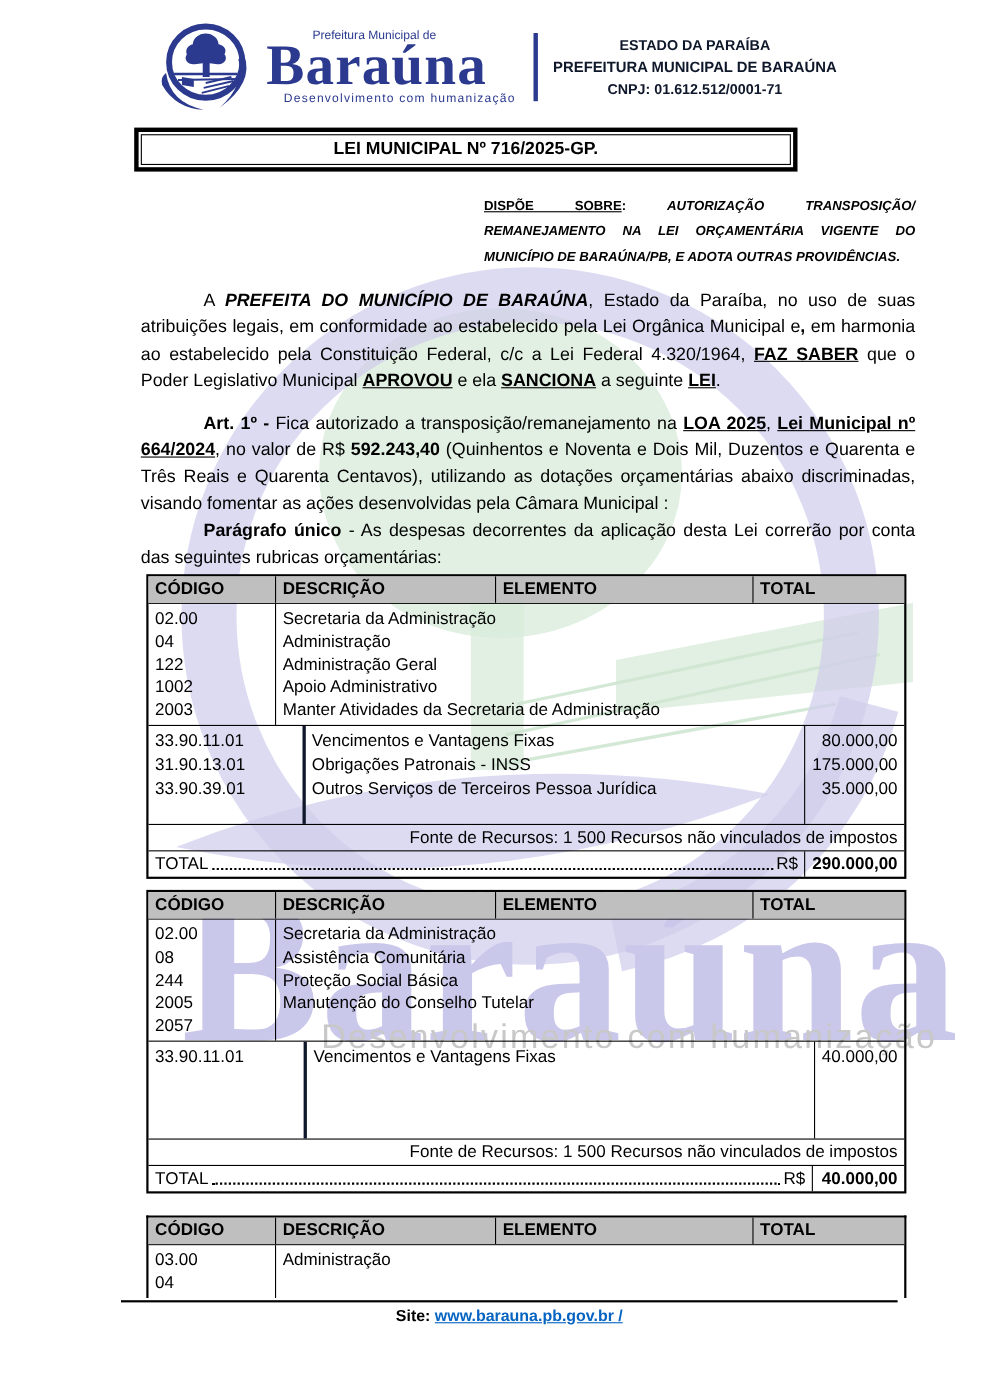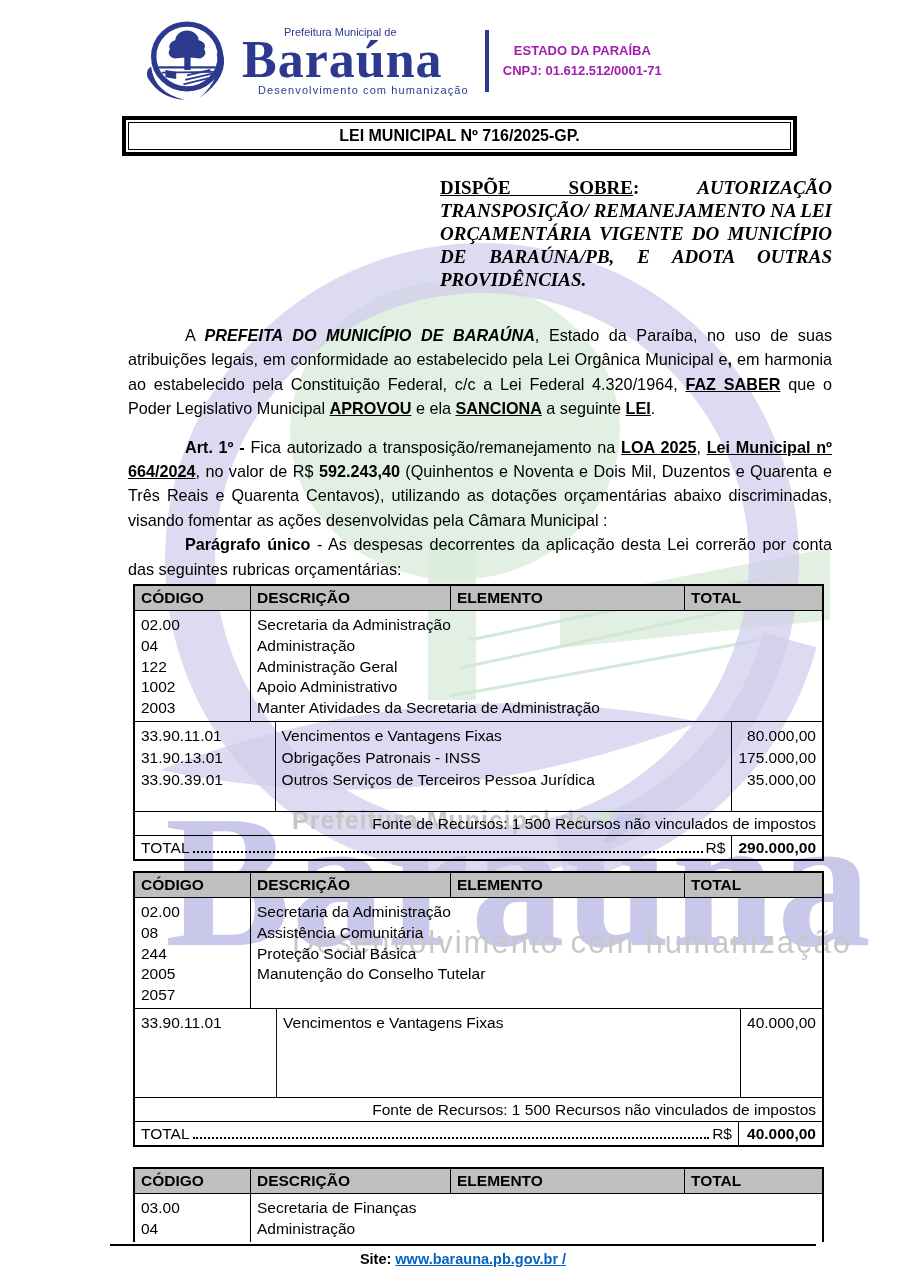--- a/index.html
+++ b/index.html
@@ -17,50 +17,50 @@
   .wm-text-bottom { position:absolute; left:292px; top:925px; font-size:31px; color:#c8c8c8; letter-spacing:2px; }
   
   .content { position:absolute; left:128px; top:0; width:704px; z-index:1; }
   
   .lh { display:flex; align-items:center; margin:16px 0 0 14px; }
   .brand-block { margin-left:10px; color:#2b3a8e; }
   .brand-top { font-size:11px; margin-left:42px; margin-bottom:-5px; }
   .brand-name { font-family:"Liberation Serif", serif; font-weight:bold; font-size:52px; line-height:1.05; letter-spacing:1px; }
   .brand-tagline { font-size:11px; letter-spacing:1.1px; margin-left:16px; margin-top:-3px; }
   .lh-divider { width:4px; height:62px; background:#2b3a8e; margin:0 14px 0 16px; }
-  .gov-block { text-align:center; color:#a21caf; font-weight:bold; line-height:20px; }
+  .gov-block { text-align:center; color:#0f172a; font-weight:bold; line-height:20px; }
   .gov-block .g1 { font-size:13px; }
   .gov-block .g2 { font-size:13.5px; }
   .gov-block .g3 { font-size:13px; }
   
-  .title-box { border:4px solid #000; padding:2px; margin:10px 0 0 -6px; width:675px; background:#fff; }
+  .title-box { border:4px solid #000; padding:2px; margin:10px 0 0 -6px; width:603px; background:#fff; }
   .title-inner { border:1px solid #000; padding:4px 2px; text-align:center; font-weight:bold; font-size:16px; }
   
-  .dispoe { margin:20px 0 0 312px; width:392px; text-align:justify; font-size:19px; line-height:23px;font-family:Liberation Serif, serif; }
+  .dispoe { margin:20px 0 0 312px; width:392px; text-align:justify; font-size:12px; line-height:23px; }
   .body-p { text-align:justify; font-size:16.2px; line-height:24.4px; text-indent:57px; }
-  .p2 { margin-top:32px; }
+  .p2 { margin-top:16px; }
   .p3 { margin-top:14px; }
   .b { font-weight:bold; }
   .bu { font-weight:bold; text-decoration:underline; }
   .bi { font-weight:bold; font-style:italic; }
   
   .tbl { width:691px; margin-left:5px; border:2px solid #000; font-size:15.5px; background:transparent; }
   .row { display:flex; }
   .row + .row { border-top:1px solid #000; }
   .c { padding:2px 6px; }
   .c1 { width:115px; }
   .c2 { width:200px; border-left:1px solid #000; }
   .c3 { width:234px; border-left:1px solid #000; }
   .c4 { flex:1; border-left:1px solid #000; }
   .hdr .c { background:#bfbfbf; font-weight:bold; line-height:20px; }
   .grp .c { padding:4px 6px 2px; line-height:20.8px; }
   .rest { flex:1; border-left:1px solid #000; }
   .itm { min-height:89px;gap:40px; }
   .itm .c { padding:3px 6px 20px; line-height:22px; }
-  .mid { width:488px; border-left:1px solid #0f172a; }
+  .mid { width:488px; border-left:3px solid #0f172a; }
   .val { flex:1; border-left:1px solid #000; text-align:right; }
   .fonte .c { line-height:19px;text-align:right; }
   .tot .c { line-height:19px; }
   .mid2 { width:603px; display:flex; align-items:flex-end; }
   .dots { flex:1; border-bottom:2px dotted #000; margin:0 3px 4px 3px; }
   .totval { font-weight:bold; }
   .t2 { margin-top:10px; }
   .t3 { margin-top:20px; border-bottom:none; }
   .tbl1 { margin-top:3px; }
   
@@ -104,20 +104,21 @@
         <path d="M89 38 Q99 66 64 91 Q90 68 83 42 Z" fill="#2b3a8e"></path>
       </svg>
       <div class="brand-block">
         <div class="brand-top">Prefeitura Municipal de</div>
         <div class="brand-name">Baraúna</div>
         <div class="brand-tagline">Desenvolvimento com humanização</div>
       </div>
       <div class="lh-divider"></div>
       <div class="gov-block">
         <div class="g1">ESTADO DA PARAÍBA</div>
+        <div class="g2">PREFEITURA MUNICIPAL DE BARAÚNA</div>
         <div class="g3">CNPJ: 01.612.512/0001-71</div>
       </div>
     </header>
 
     <div class="title-box">
       <div class="title-inner">LEI MUNICIPAL Nº 716/2025-GP.</div>
     </div>
 
     <p class="dispoe"><span class="bu">DISPÕE SOBRE</span><span class="b">: </span><span class="bi">AUTORIZAÇÃO TRANSPOSIÇÃO/ REMANEJAMENTO NA LEI ORÇAMENTÁRIA VIGENTE DO MUNICÍPIO DE BARAÚNA/PB, E ADOTA OUTRAS PROVIDÊNCIAS.</span></p>
 
@@ -232,21 +233,20 @@
         <div class="c c2">DESCRIÇÃO</div>
         <div class="c c3">ELEMENTO</div>
         <div class="c c4">TOTAL</div>
       </div>
       <div class="row grp">
         <div class="c c1">
           <div>03.00</div>
           <div>04</div>
         </div>
         <div class="c rest">
-          <div>Secretaria de Finanças</div>
           <div>Administração</div>
         </div>
       </div>
     </div>
 
     <footer class="footer">
       <div class="footer-rule"></div>
       <div class="f-line"><span>Site: </span><a class="site-link">www.barauna.pb.gov.br /</a></div>
     </footer>
 

